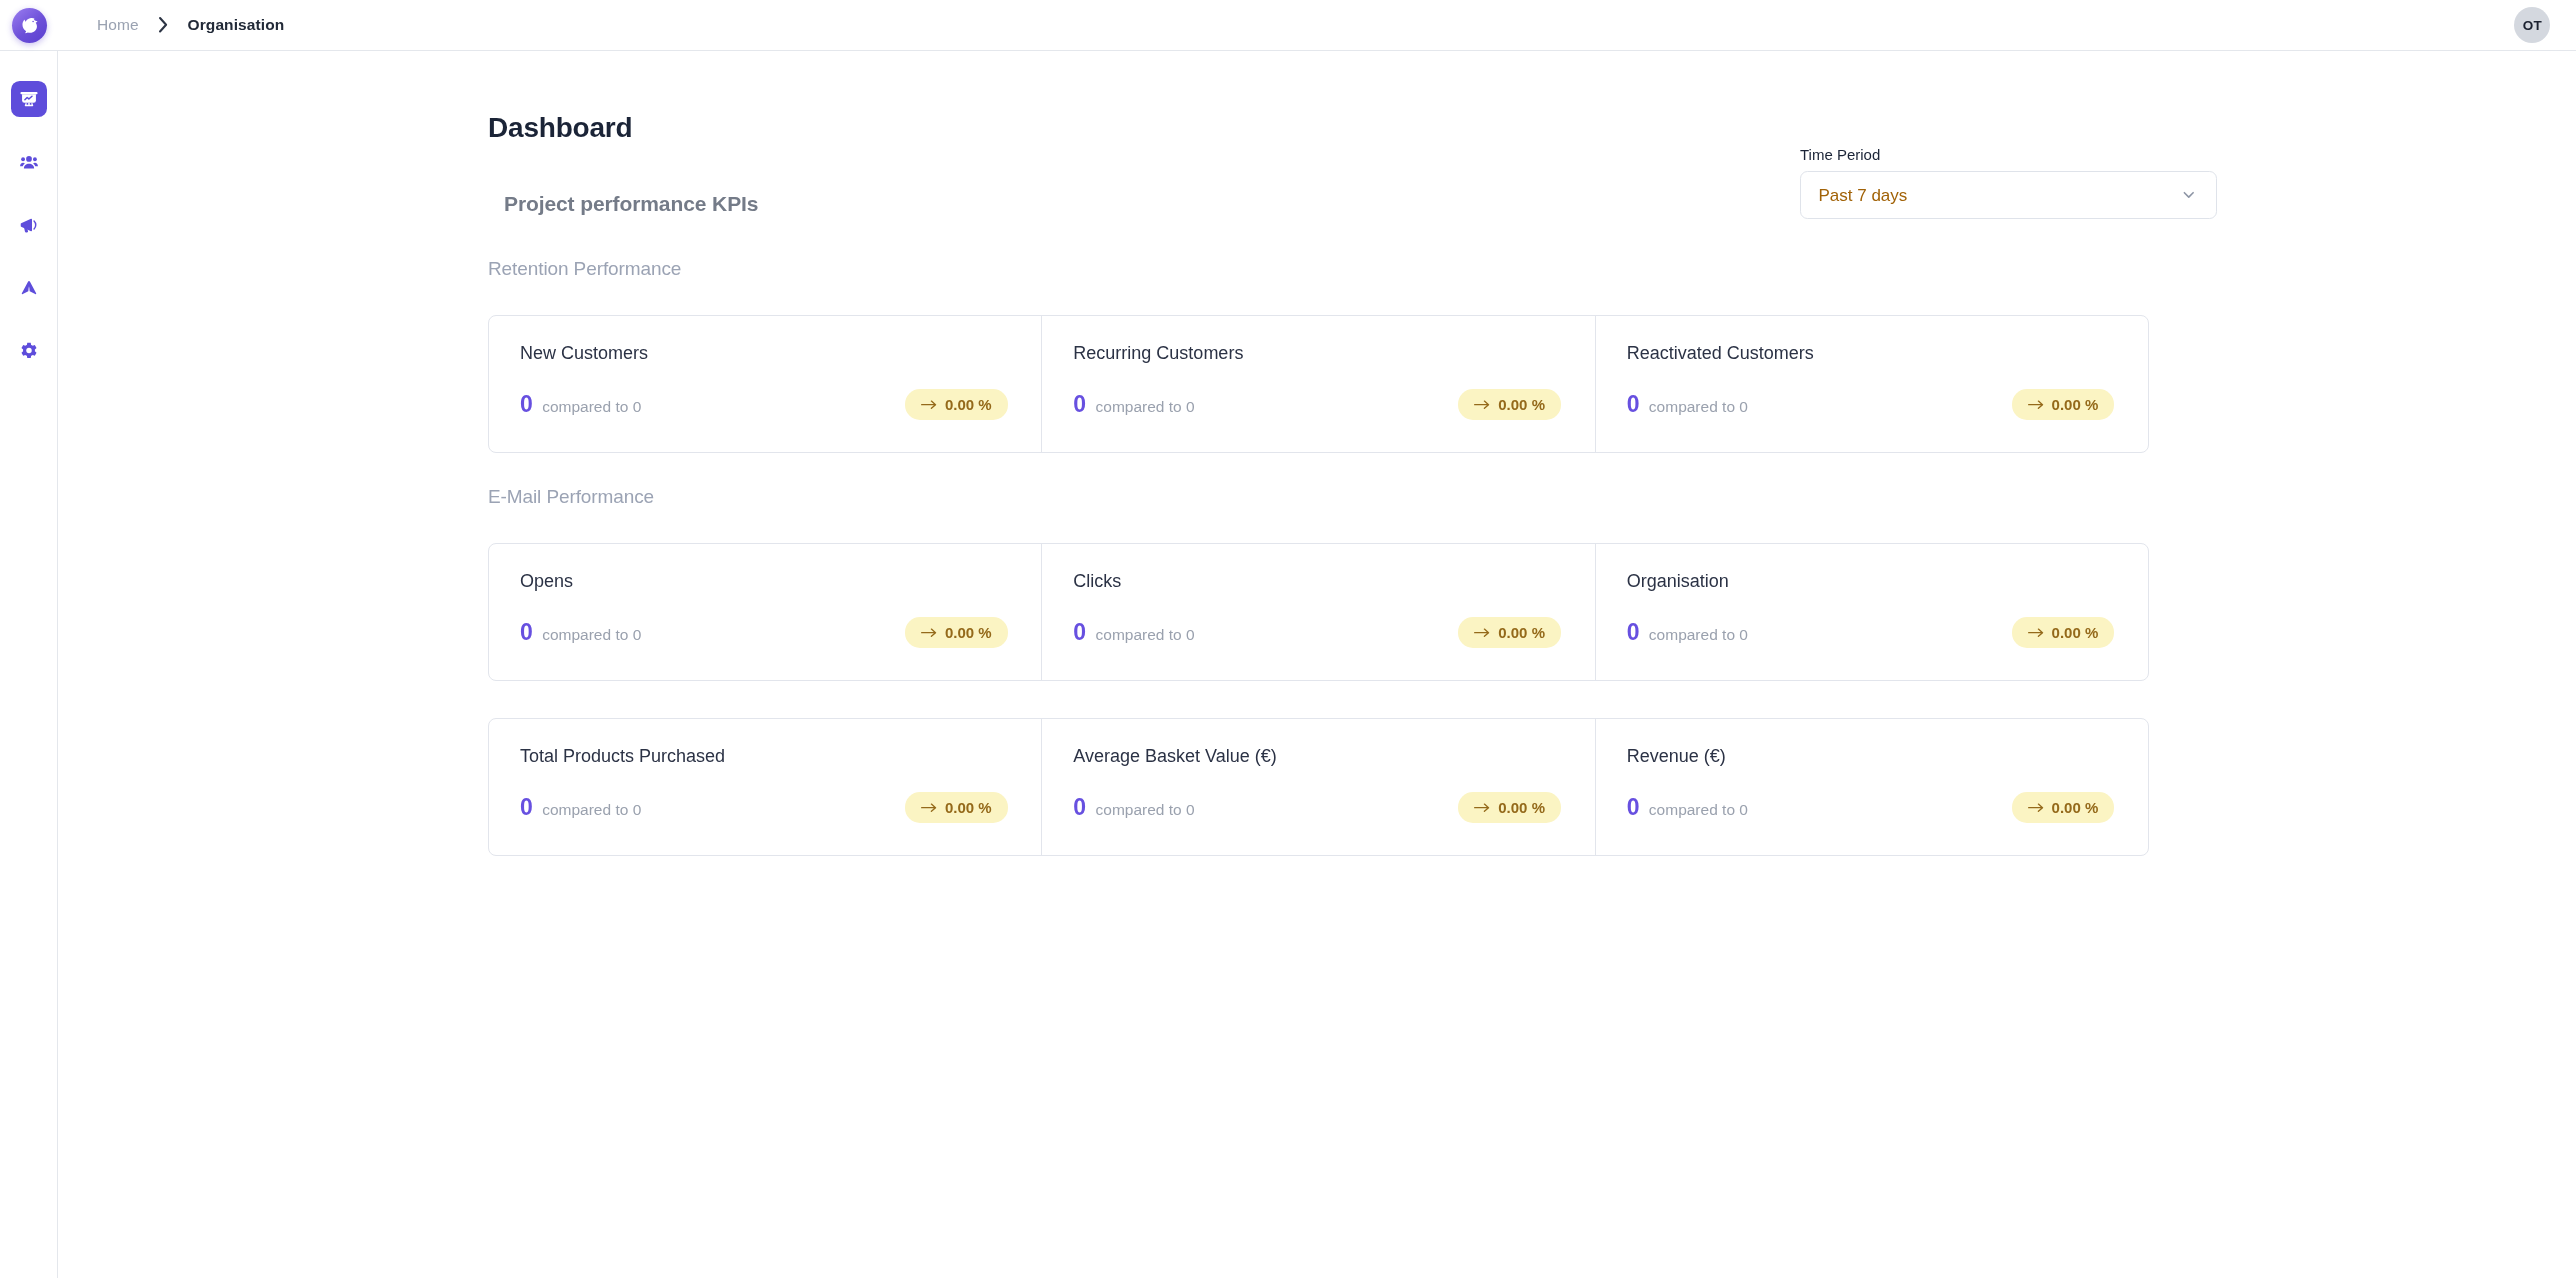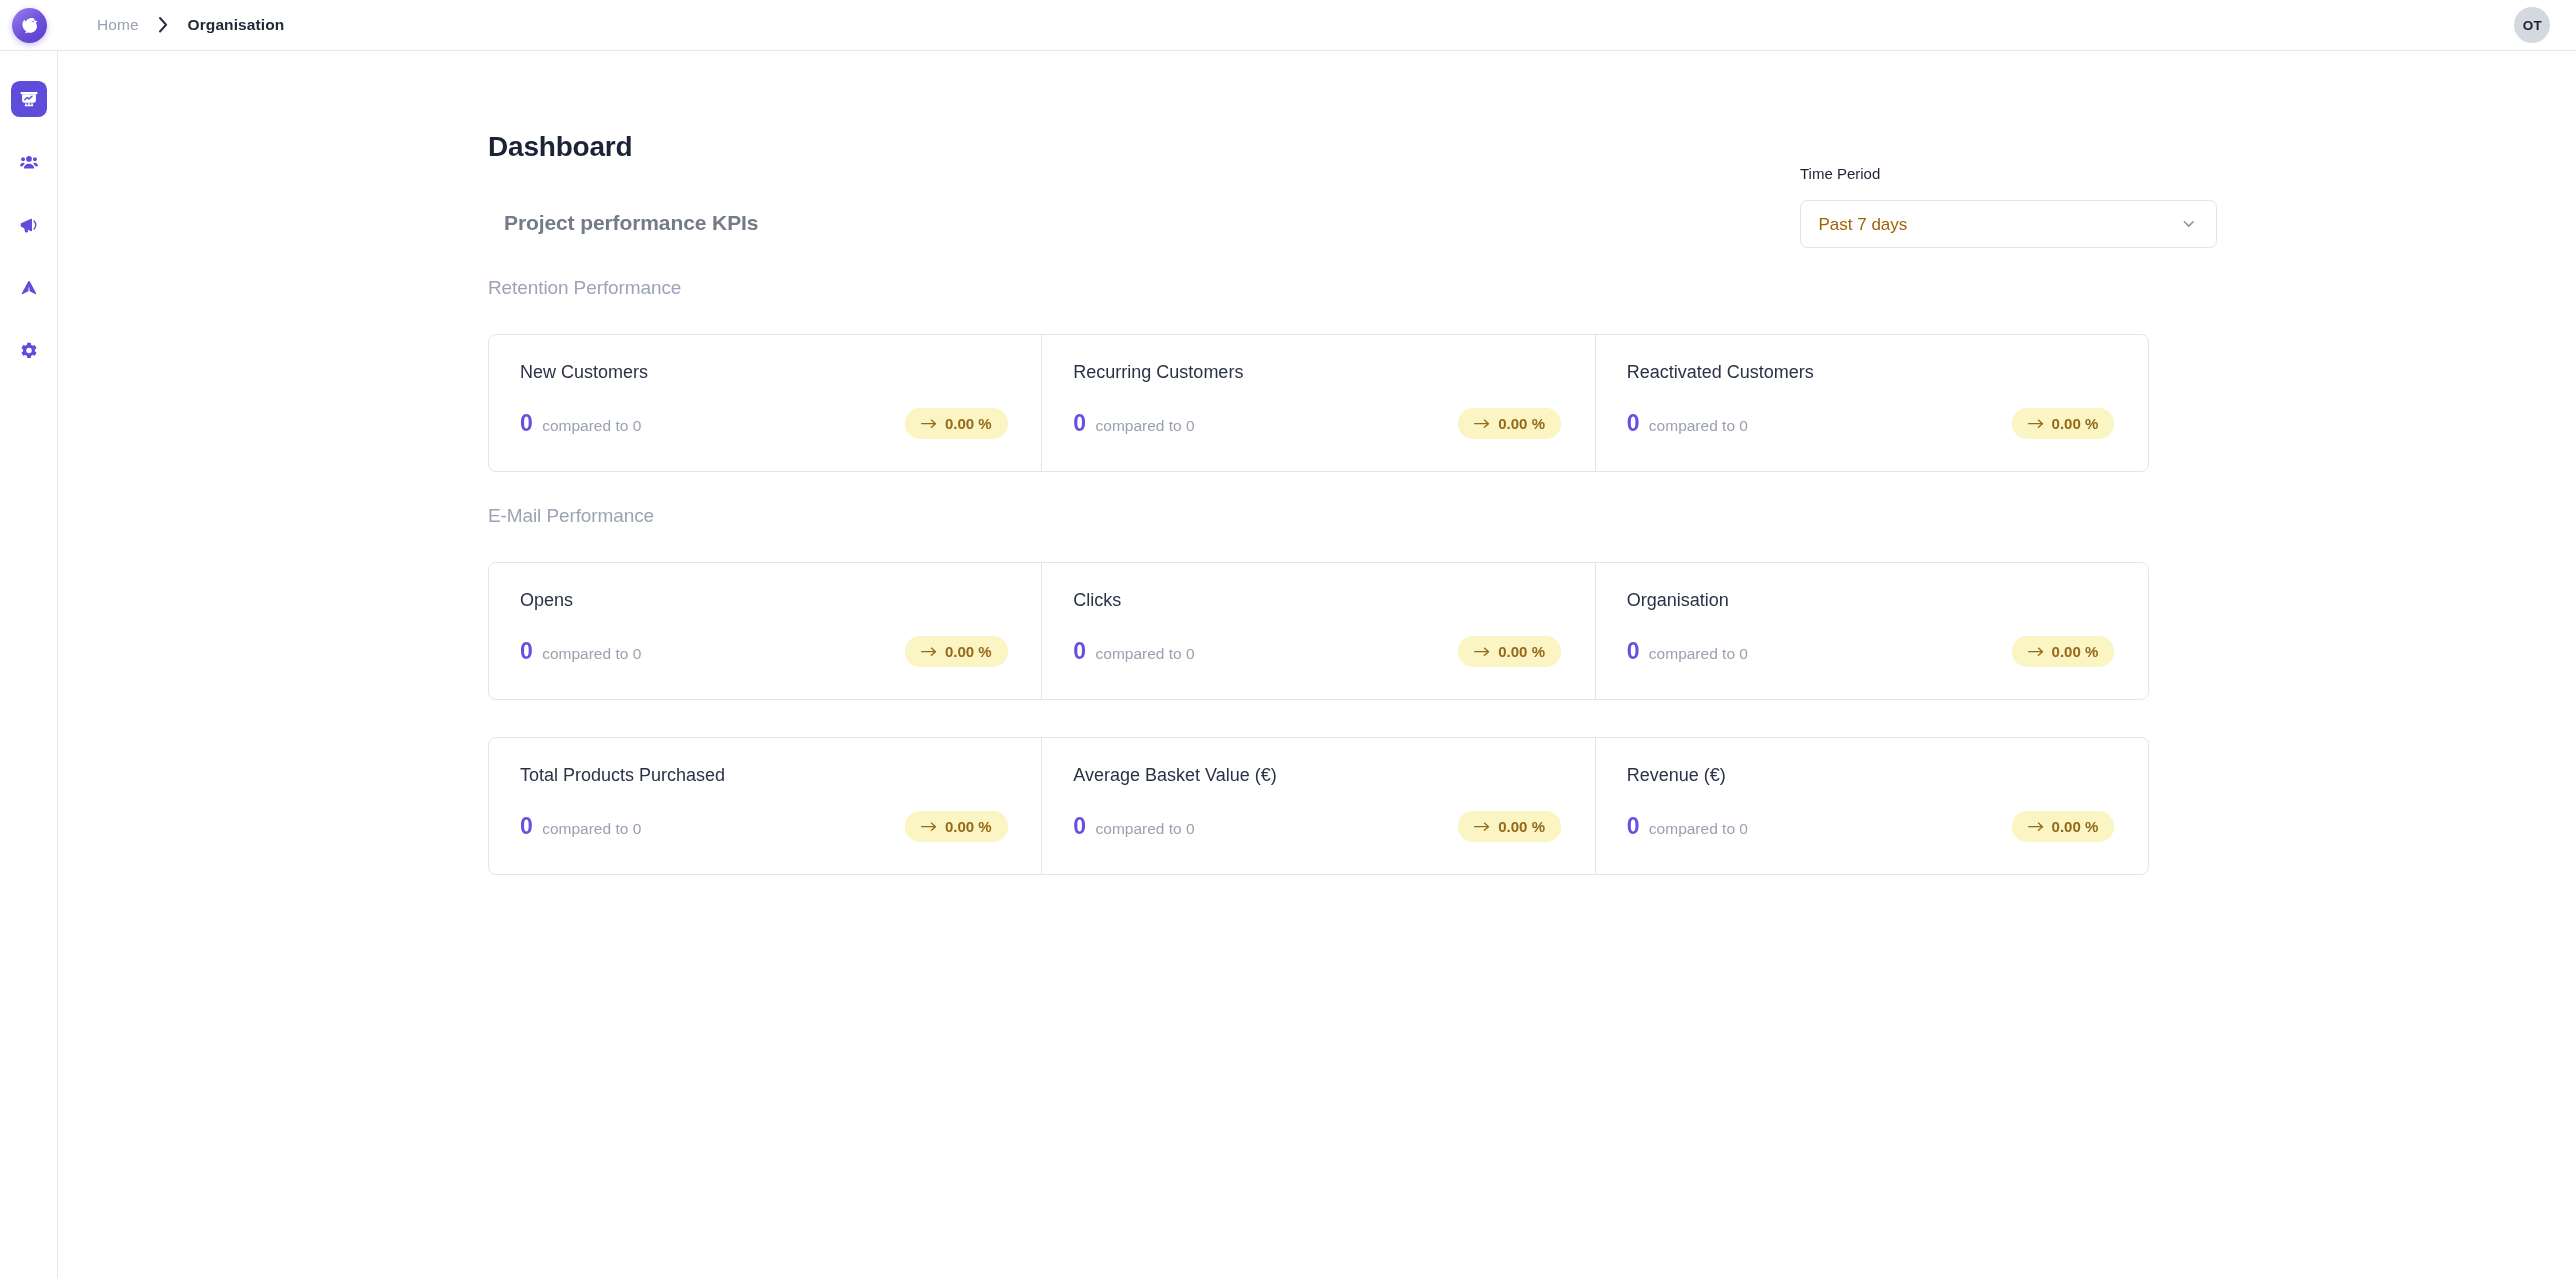--- a/index.html
+++ b/index.html
@@ -133,21 +133,21 @@
     left: 59px;
     width: 2517px;
     height: 1231px;
     background: #ffffff;
     overflow: hidden;
   }
 
   .content {
     position: absolute;
     left: 429px;
-    top: 82px;
+    top: 63px;
     width: 1729px;
   }
 
   .page-title {
     font-size: 28px;
     font-weight: 700;
     color: #1b2437;
     letter-spacing: -0.2px;
     line-height: 1;
   }
@@ -170,21 +170,21 @@
   
   .timeperiod {
     position: absolute;
     right: 0;
     top: -46px;
     width: 417px;
   }
   .tp-label {
     font-size: 15px;
     color: #1b2437;
-    margin-bottom: 19px;
+    margin-bottom: 9px;
     display: block;
     line-height: 1;
   }
   .tp-select {
     width: 417px;
     height: 48px;
     border: 1.3px solid #dfe3ea;
     border-radius: 7.4px;
     background: #ffffff;
     display: flex;

